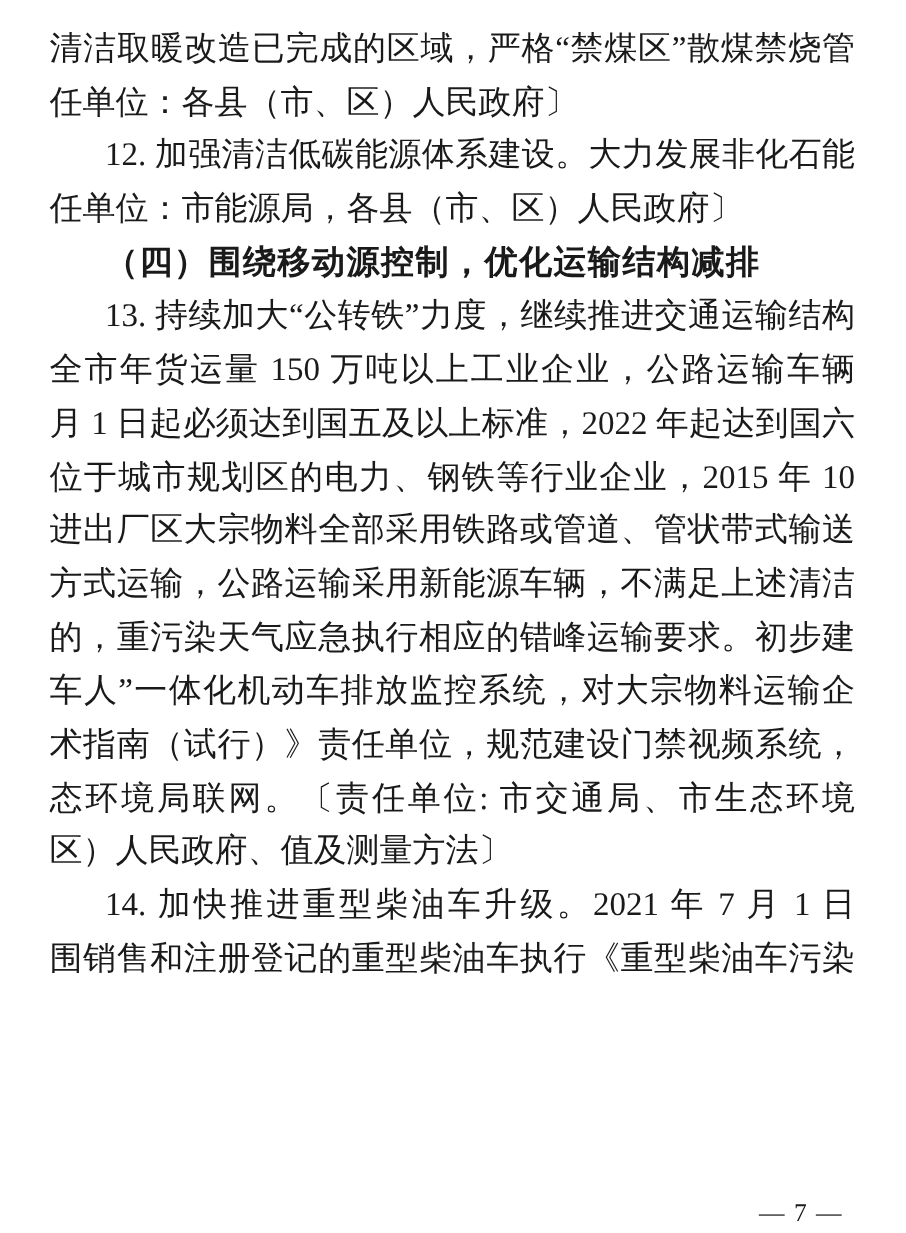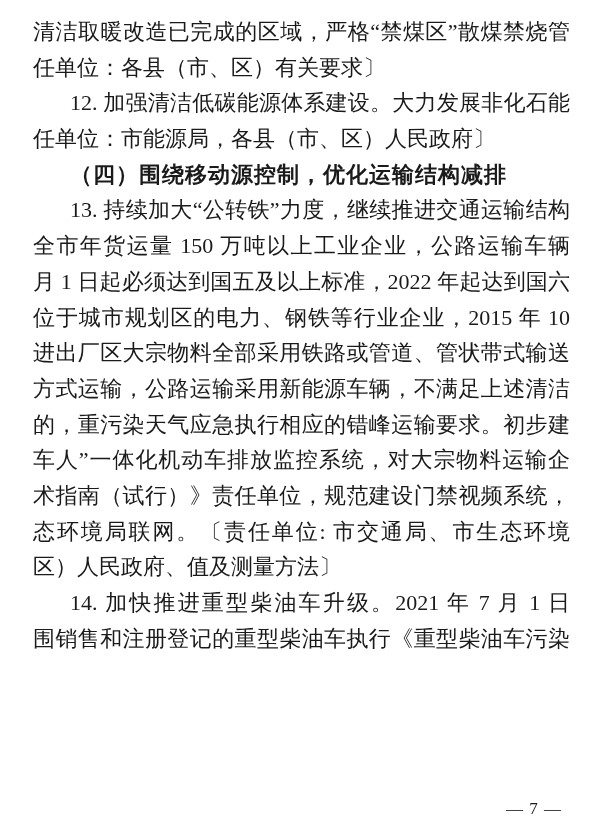--- a/index.html
+++ b/index.html
@@ -47,21 +47,21 @@
     font-size: 17px;
     line-height: 18px;
     letter-spacing: 1px;
   }
 </style>
 </head>
 <body>
 
 <div class="doc-body">
   <div class="line">清洁取暖改造已完成的区域，严格“禁煤区”散煤禁烧管控。〔责</div>
-  <div class="line para-end">任单位：各县（市、区）有关要求〕</div>
+  <div class="line para-end">任单位：各县（市、区）人民政府〕</div>
   <div class="line indent">12. 加强清洁低碳能源体系建设。大力发展非化石能源，严</div>
   <div class="line para-end">任单位：市能源局，各县（市、区）人民政府〕</div>
   <div class="line indent heading">（四）围绕移动源控制，优化运输结构减排</div>
   <div class="line indent">13. 持续加大“公转铁”力度，继续推进交通运输结构调整。</div>
   <div class="line">全市年货运量 150 万吨以上工业企业，公路运输车辆 2021 年 5</div>
   <div class="line">月 1 日起必须达到国五及以上标准，2022 年起达到国六标准。</div>
   <div class="line">位于城市规划区的电力、钢铁等行业企业，2015 年 10 月 1 日起</div>
   <div class="line">进出厂区大宗物料全部采用铁路或管道、管状带式输送机等清洁</div>
   <div class="line">方式运输，公路运输采用新能源车辆，不满足上述清洁运输要求</div>
   <div class="line">的，重污染天气应急执行相应的错峰运输要求。初步建成“天地</div>

